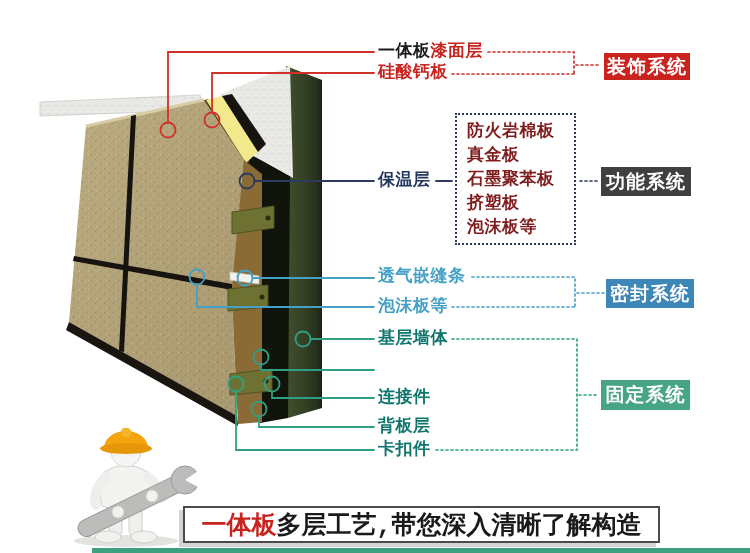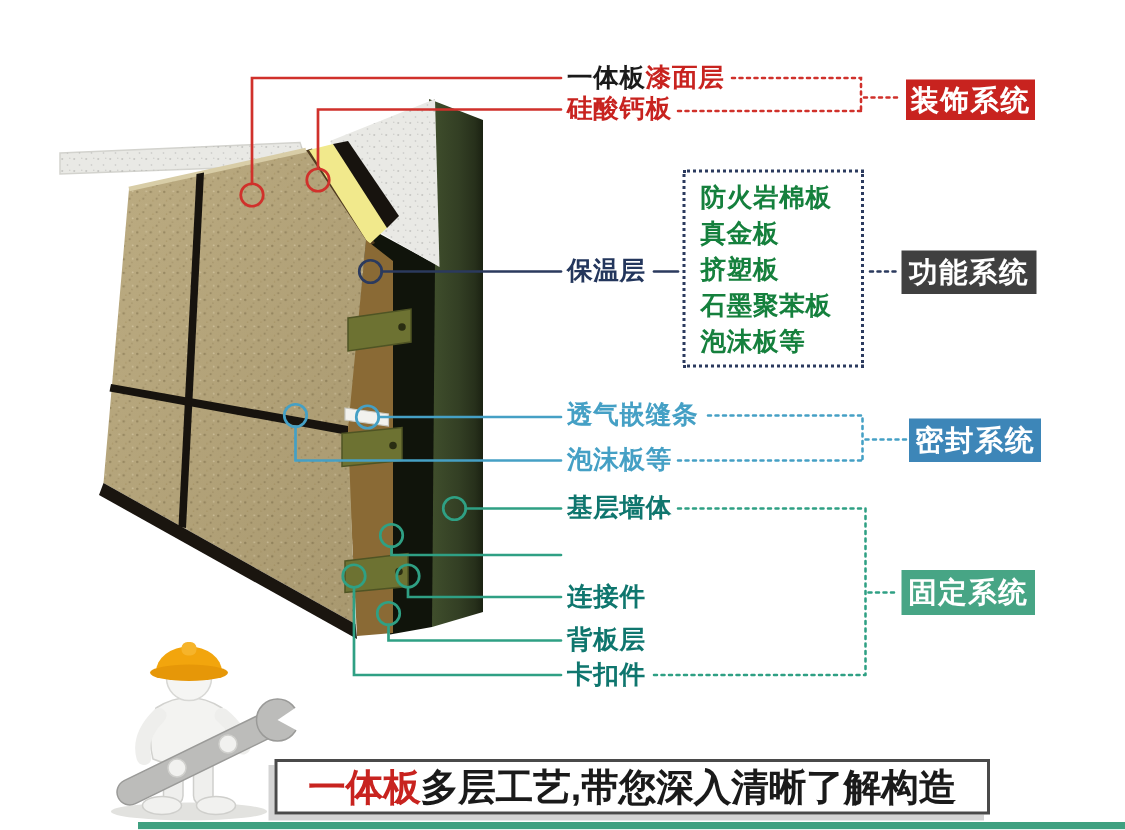--- a/index.html
+++ b/index.html
@@ -1,32 +1,32 @@
 <!DOCTYPE html>
 <html><head>
 <meta charset="utf-8">
 <style>
   html,body{margin:0;padding:0;background:#fff;}
   .stage{position:relative;width:750px;height:553px;background:#ffffff;overflow:hidden;
-         font-family:Liberation Sans, sans-serif;}
+         font-family:Liberation Mono, monospace;}
   .layer-svg{position:absolute;left:0;top:0;}
   .lbl{position:absolute;height:22px;line-height:22px;font-size:17px;font-weight:bold;
        white-space:nowrap;letter-spacing:0.5px;}
   .red{color:#c8231f;}
   .navy{color:#23365c;}
   .lblue{color:#45a0c5;}
   .green{color:#0f766e;}
   .black{color:#1a1a1a;}
   .crimson{color:#c41f30;}
   .sysbox{position:absolute;color:#ffffff;font-size:19px;font-weight:bold;
           display:flex;align-items:center;justify-content:center;letter-spacing:1px;}
   .optbox{position:absolute;left:455px;top:113px;width:121px;height:132px;
           border:2px dotted #2b3a5e;display:flex;flex-direction:column;
           justify-content:space-around;padding:4px 0 4px 10px;box-sizing:border-box;}
-  .optbox div{font-size:17px;font-weight:bold;color:#15803d;letter-spacing:0.5px;line-height:1;}
+  .optbox div{font-size:17px;font-weight:bold;color:#7f1d1d;letter-spacing:0.5px;line-height:1;}
   .caption{position:absolute;left:183px;top:506px;width:477px;height:37px;background:#ffffff;
            border:2px solid #4a4a4a;box-sizing:border-box;display:flex;align-items:center;
            justify-content:center;font-size:25px;font-weight:bold;white-space:nowrap;
            box-shadow:-4px 4px 0 rgba(160,160,160,0.45);}
   .bottombar{position:absolute;left:92px;top:548px;width:658px;height:5px;background:#3fa080;}
 </style>
 </head>
 <body>
 
 <div class="stage">
@@ -172,22 +172,22 @@
 
   <div class="lbl" style="left:378px;top:41px;">
     <span class="black">一体板</span><span class="red">漆面层</span>
   </div>
   <div class="lbl red" style="left:378px;top:62px;">硅酸钙板</div>
   <div class="lbl navy" style="left:378px;top:170px;">保温层</div>
 
   <div class="optbox">
     <div>防火岩棉板</div>
     <div>真金板</div>
+    <div>石墨聚苯板</div>
     <div>挤塑板</div>
-    <div>石墨聚苯板</div>
     <div>泡沫板等</div>
   </div>
 
   <div class="lbl lblue" style="left:378px;top:266px;">透气嵌缝条</div>
   <div class="lbl lblue" style="left:378px;top:296px;">泡沫板等</div>
   <div class="lbl green" style="left:378px;top:328px;">基层墙体</div>
   <div class="lbl green" style="left:378px;top:387px;">连接件</div>
   <div class="lbl green" style="left:378px;top:416px;">背板层</div>
   <div class="lbl green" style="left:378px;top:439px;">卡扣件</div>
 

